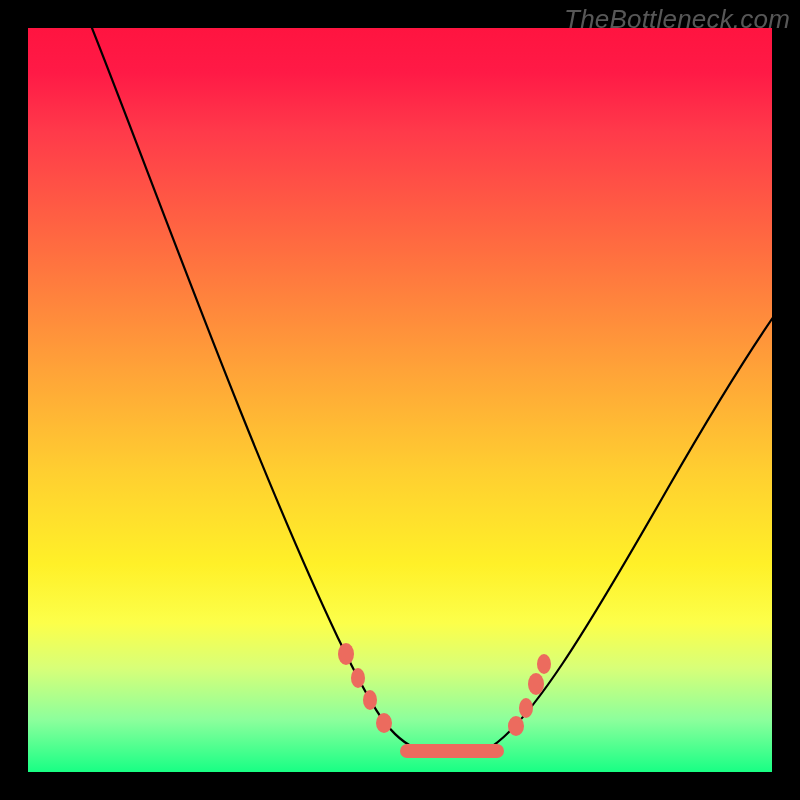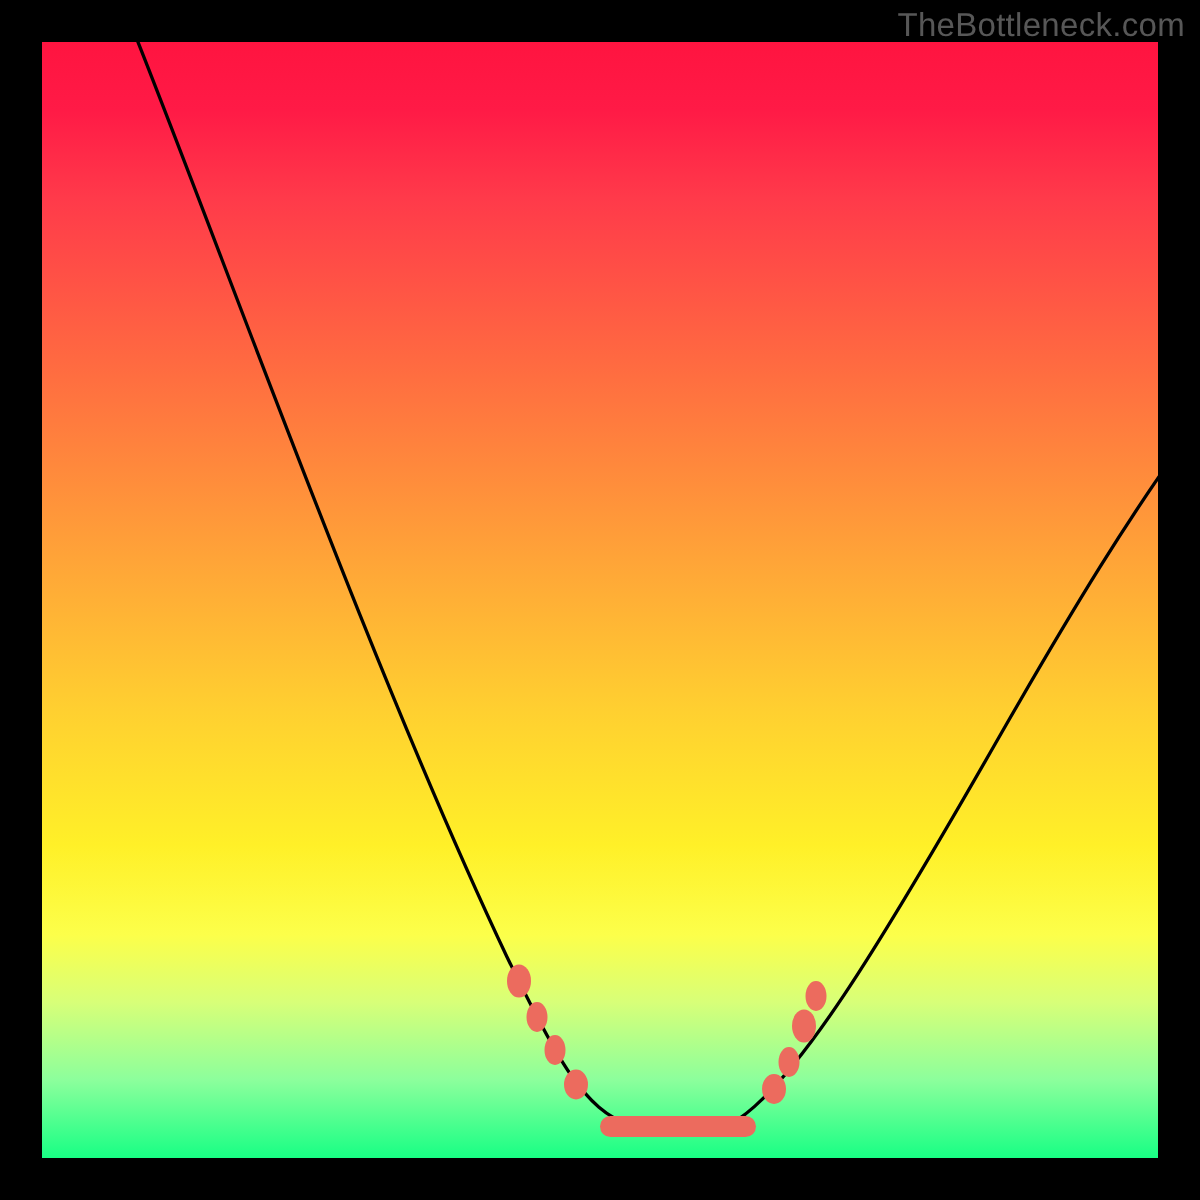--- a/index.html
+++ b/index.html
@@ -42,25 +42,26 @@
       #fcff4a 80%,
       #d8ff78 86%,
       #8cff9c 93%,
       #18ff84 100%
     );
   }
   .watermark {
     position: absolute;
     top: 4px;
     right: 10px;
-    font-size: 22px;
+    font-size: 26px;
     font-weight: 500;
     color: #575757;
     letter-spacing: 0.2px;
     user-select: none;
+    font-style: italic;
   }
   svg.curve {
     position: absolute;
     inset: 0;
   }
   .curve path {
     fill: none;
     stroke: #000;
     stroke-width: 2.2;
   }

